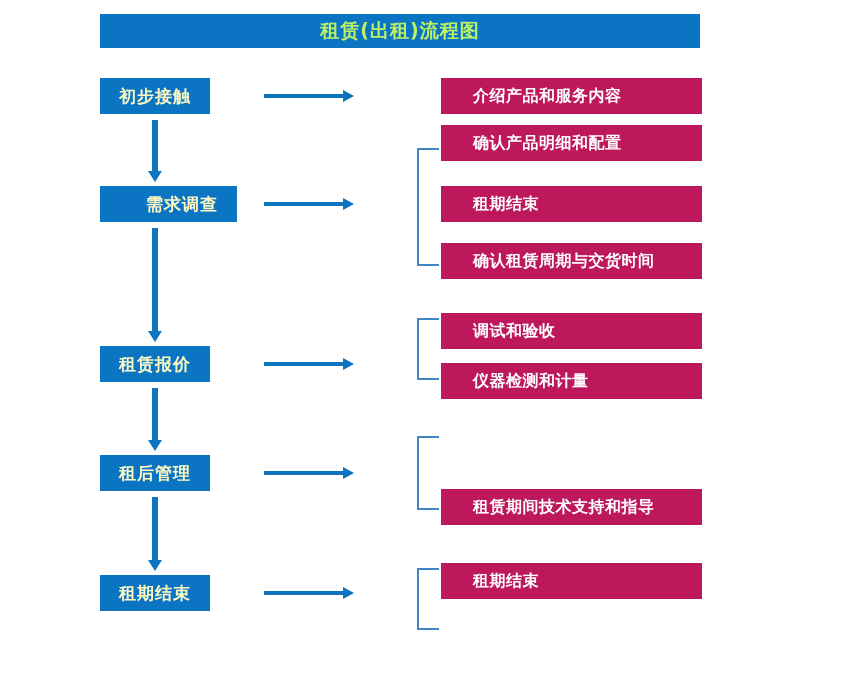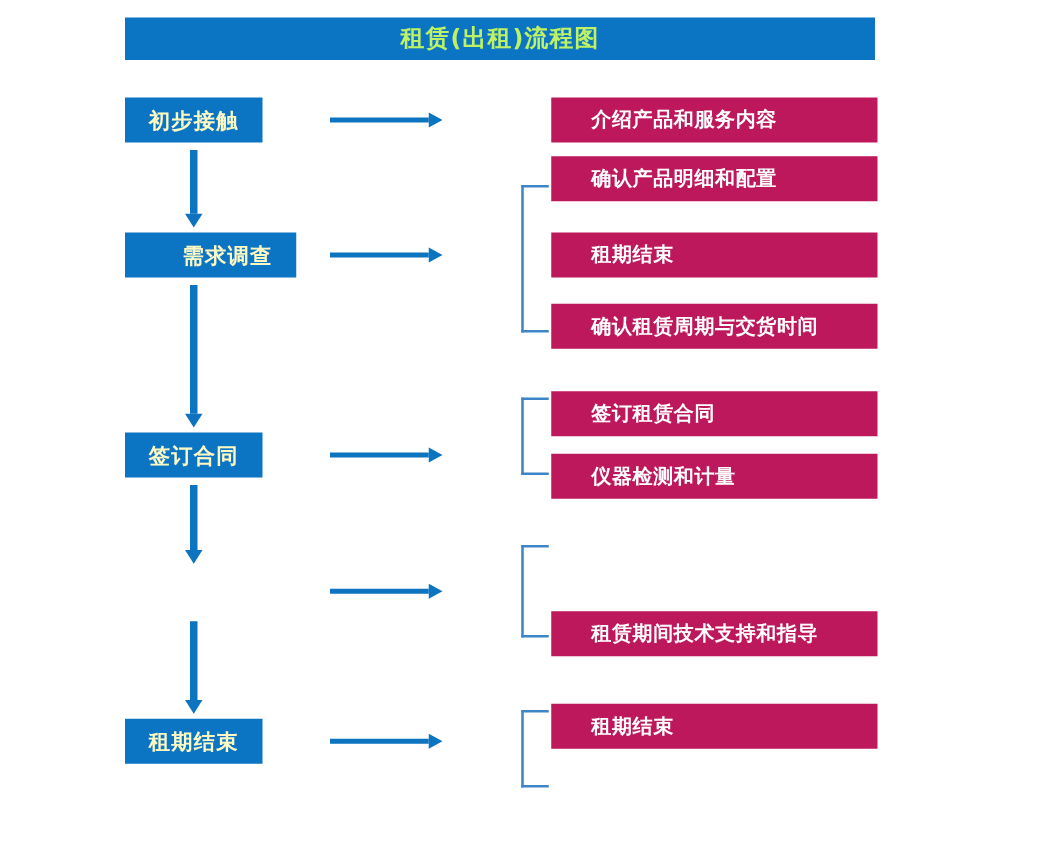--- a/index.html
+++ b/index.html
@@ -115,21 +115,22 @@
 </style>
 </head>
 <body>
 
 <div id="canvas">
 
   <div class="title-bar">租赁(出租)流程图</div>
 
   <div class="stage-box" style="left:100px; top:78px;">初步接触</div>
   <div class="stage-box" style="left:100px; top:186px;padding-left:27px;">需求调查</div>
-  <div class="stage-box" style="left:100px; top:346px;">签订合同</div>
+  <div class="stage-box" style="left:100px; top:346px;">租赁报价</div>
+  <div class="stage-box" style="left:100px; top:455px;">租后管理</div>
   <div class="stage-box" style="left:100px; top:575px;">租期结束</div>
 
   <div class="v-arrow" style="left:148px; top:120px; height:62px;">
     <div class="shaft" style="height:51px;"></div>
     <div class="head" style="top:51px;"></div>
   </div>
   <div class="v-arrow" style="left:148px; top:228px; height:114px;">
     <div class="shaft" style="height:103px;"></div>
     <div class="head" style="top:103px;"></div>
   </div>
@@ -167,20 +168,20 @@
   <div class="bracket" style="left:417px; top:318px; height:62px;"></div>
   <div class="bracket" style="left:417px; top:436px; height:74px;"></div>
   <div class="bracket" style="left:417px; top:568px; height:62px;"></div>
 
   <div class="detail-box" style="top:78px;">介绍产品和服务内容</div>
 
   <div class="detail-box" style="top:125px;">确认产品明细和配置</div>
   <div class="detail-box" style="top:186px;">租期结束</div>
   <div class="detail-box" style="top:243px;">确认租赁周期与交货时间</div>
 
-  <div class="detail-box" style="top:313px;">签订租赁合同</div>
+  <div class="detail-box" style="top:313px;">调试和验收</div>
   <div class="detail-box" style="top:363px;">仪器检测和计量</div>
 
   <div class="detail-box" style="top:489px;">租赁期间技术支持和指导</div>
 
   <div class="detail-box" style="top:563px;">租期结束</div>
 
 </div>
 
 </body></html>

